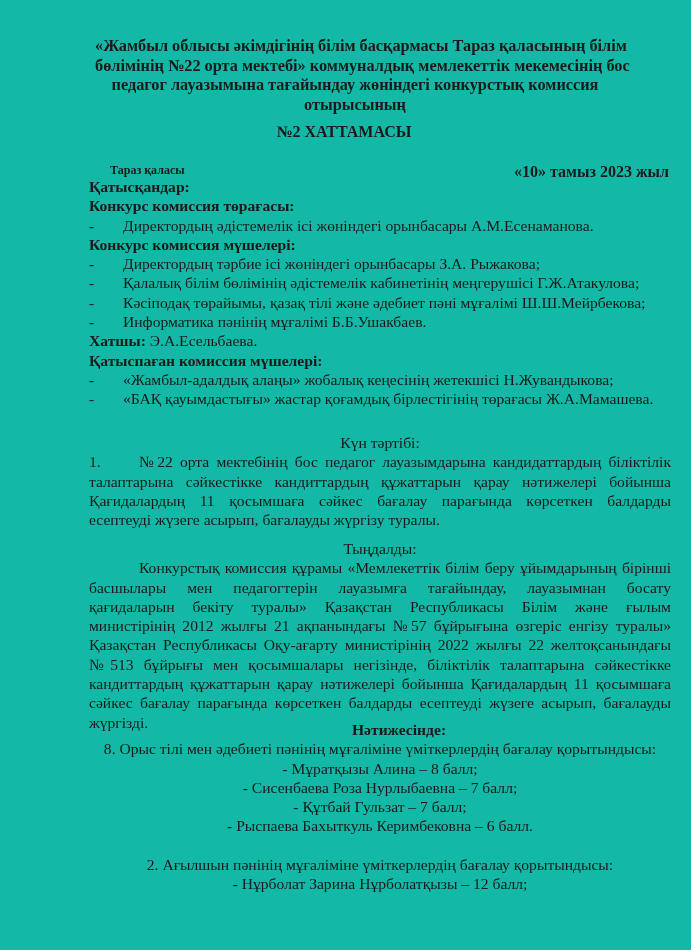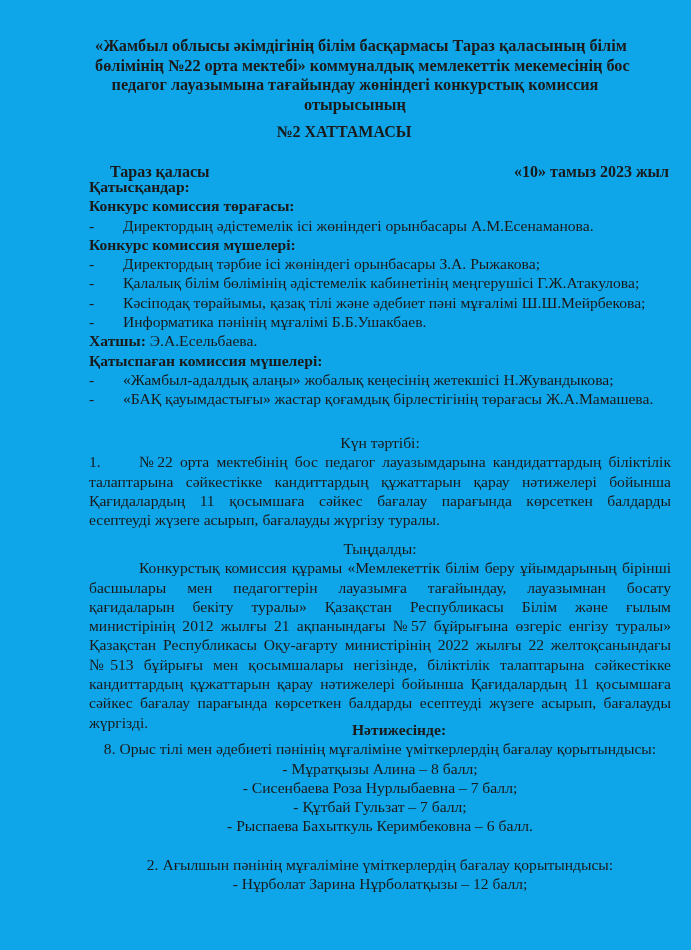--- a/index.html
+++ b/index.html
@@ -1,23 +1,23 @@
 <!DOCTYPE html>
 <html><head>
 <meta charset="utf-8">
 <style>
   html, body { margin: 0; padding: 0; background: #ffffff; }
   body { width: 691px; height: 950px; overflow: hidden; position: relative;
          font-family: "Liberation Serif", "DejaVu Serif", serif; color: #1a1a1a; }
-  .page { position: absolute; left: 0; top: 0; width: 691px; height: 950px; background: #0ea5e9; }
+  .page { position: absolute; left: 0; top: 0; width: 691px; height: 950px; background: #14b8a6; }
   .abs { position: absolute; white-space: nowrap; }
   .title { font-weight: bold; font-size: 16.3px; text-align: center; left: 95px; width: 520px; line-height: 19.5px; top: 36px; white-space: normal; }
   .title div { white-space: nowrap; }
   .proto { font-weight: bold; font-size: 16px; top: 123px; left: 0; width: 688px; text-align: center; }
-  .city { font-weight: bold; font-size: 16px; top: 163px; left: 110px; }
+  .city { font-weight: bold; font-size: 12px; top: 163px; left: 110px; }
   .date { font-weight: bold; font-size: 16px; top: 163px; right: 22px; }
   .body-block { position: absolute; left: 89px; width: 582px; font-size: 15.6px; line-height: 19.3px; }
   .b { font-weight: bold; }
   .dash-item { position: relative; padding-left: 34px; white-space: nowrap; }
   .dash-item .dash { position: absolute; left: 0; top: 0; }
   .center-head { text-align: center; font-weight: normal; }
   .just-last { text-align: justify; text-align-last: justify; }
   .line { white-space: nowrap; }
 </style>
 </head>

